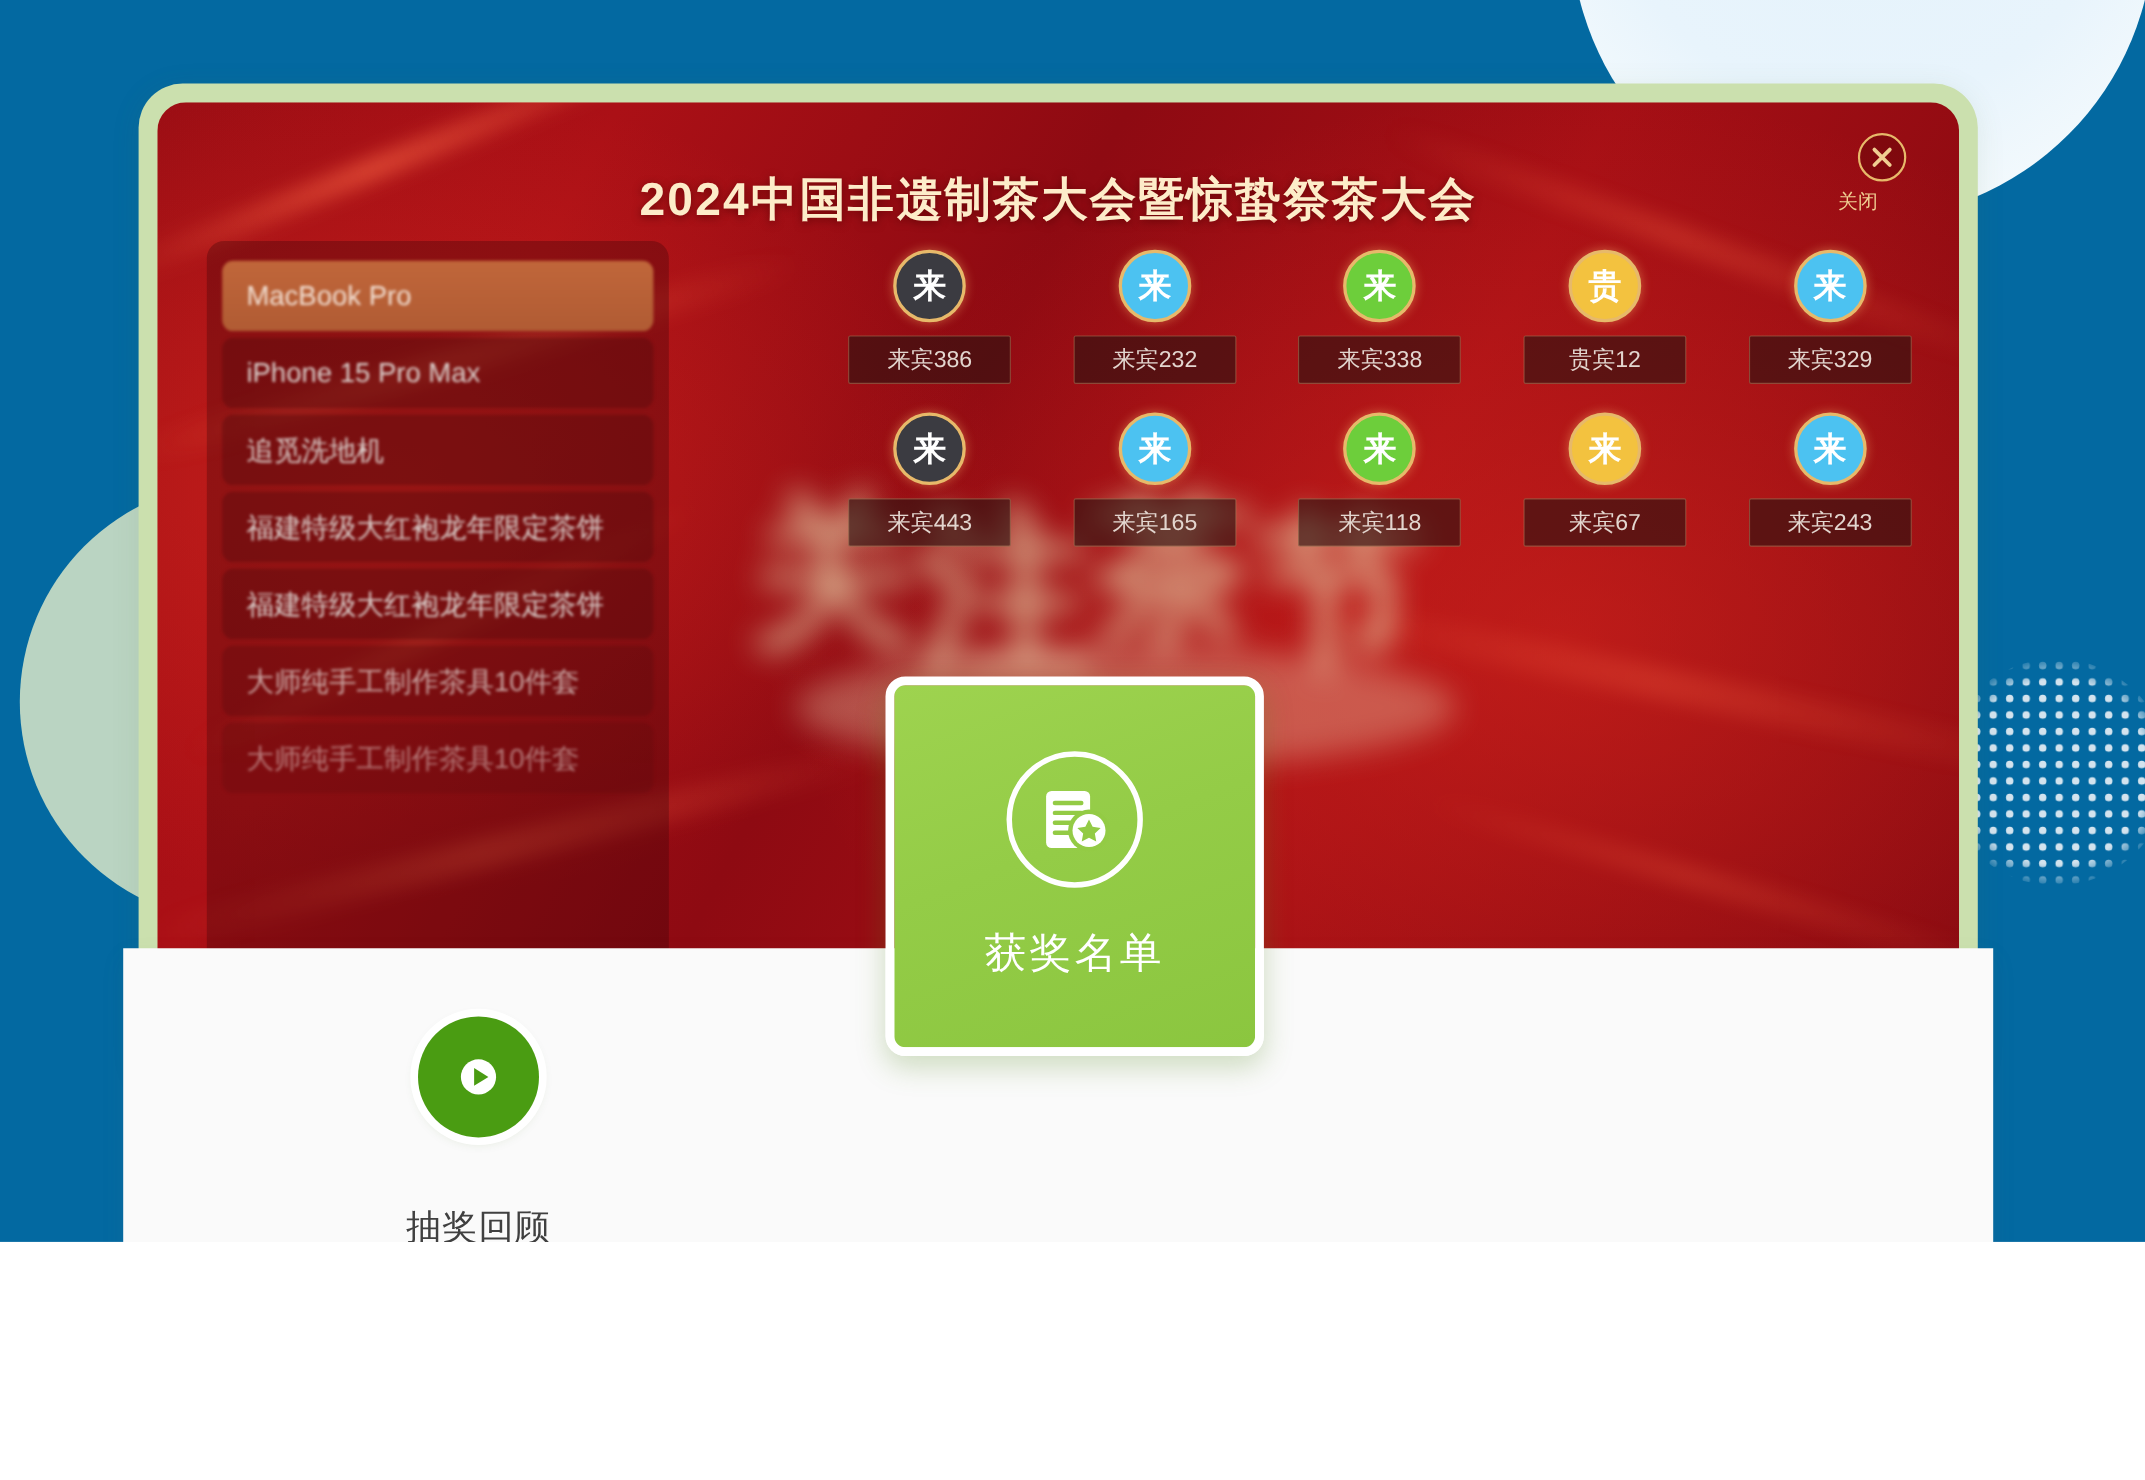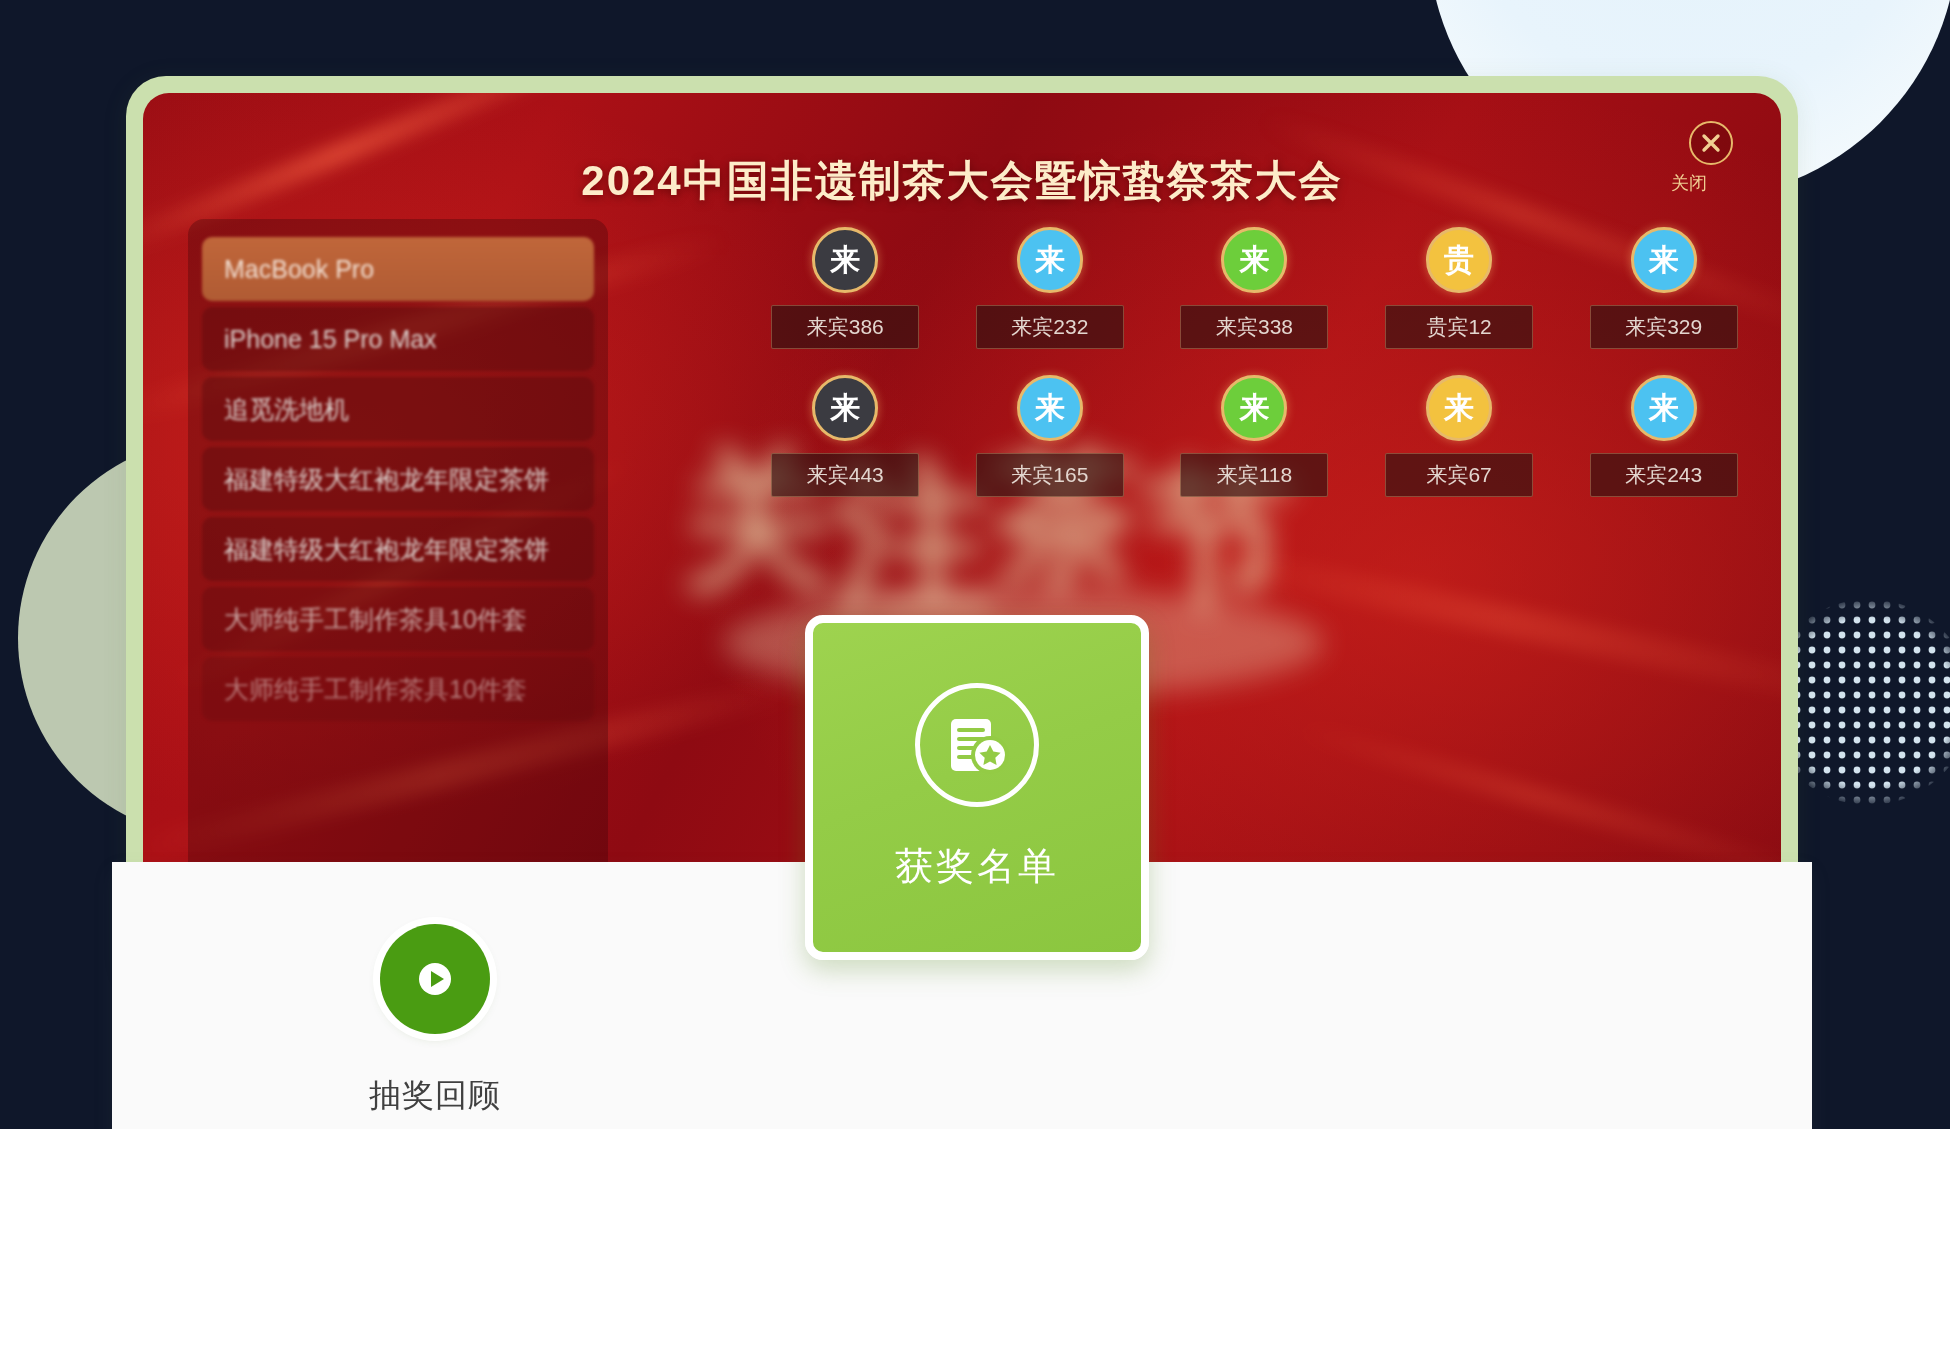--- a/index.html
+++ b/index.html
@@ -9,21 +9,21 @@
     height: 1345px;
     overflow: hidden;
     background: #ffffff;
     font-family: "Liberation Sans", "DejaVu Sans", sans-serif;
   }
 
   #stage {
     position: relative;
     width: 1950px;
     height: 1129px;
-    background: #0f172a;
+    background: #0369a1;
     overflow: hidden;
   }
 
   
   .bg-blue-circle {
     position: absolute;
     left: 1428px;
     top: -330px;
     width: 530px;
     height: 530px;
@@ -234,21 +234,21 @@
 
   .round-btn {
     width: 110px; height: 110px;
     margin: 0 auto;
     border-radius: 50%;
     background: #4a9c12;
     display: flex; align-items: center; justify-content: center;
     box-shadow: 0 0 0 7px #ffffff, 0 3px 12px rgba(60,110,20,.22);
   }
   .btn-caption {
-    margin-top: 40px;
+    margin-top: 60px;
     font-size: 32px;
     color: #404040;
     letter-spacing: 1px;
   }
 
   .center-card {
     position: absolute;
     left: 50%;
     transform: translateX(-50%);
     top: -247px;

